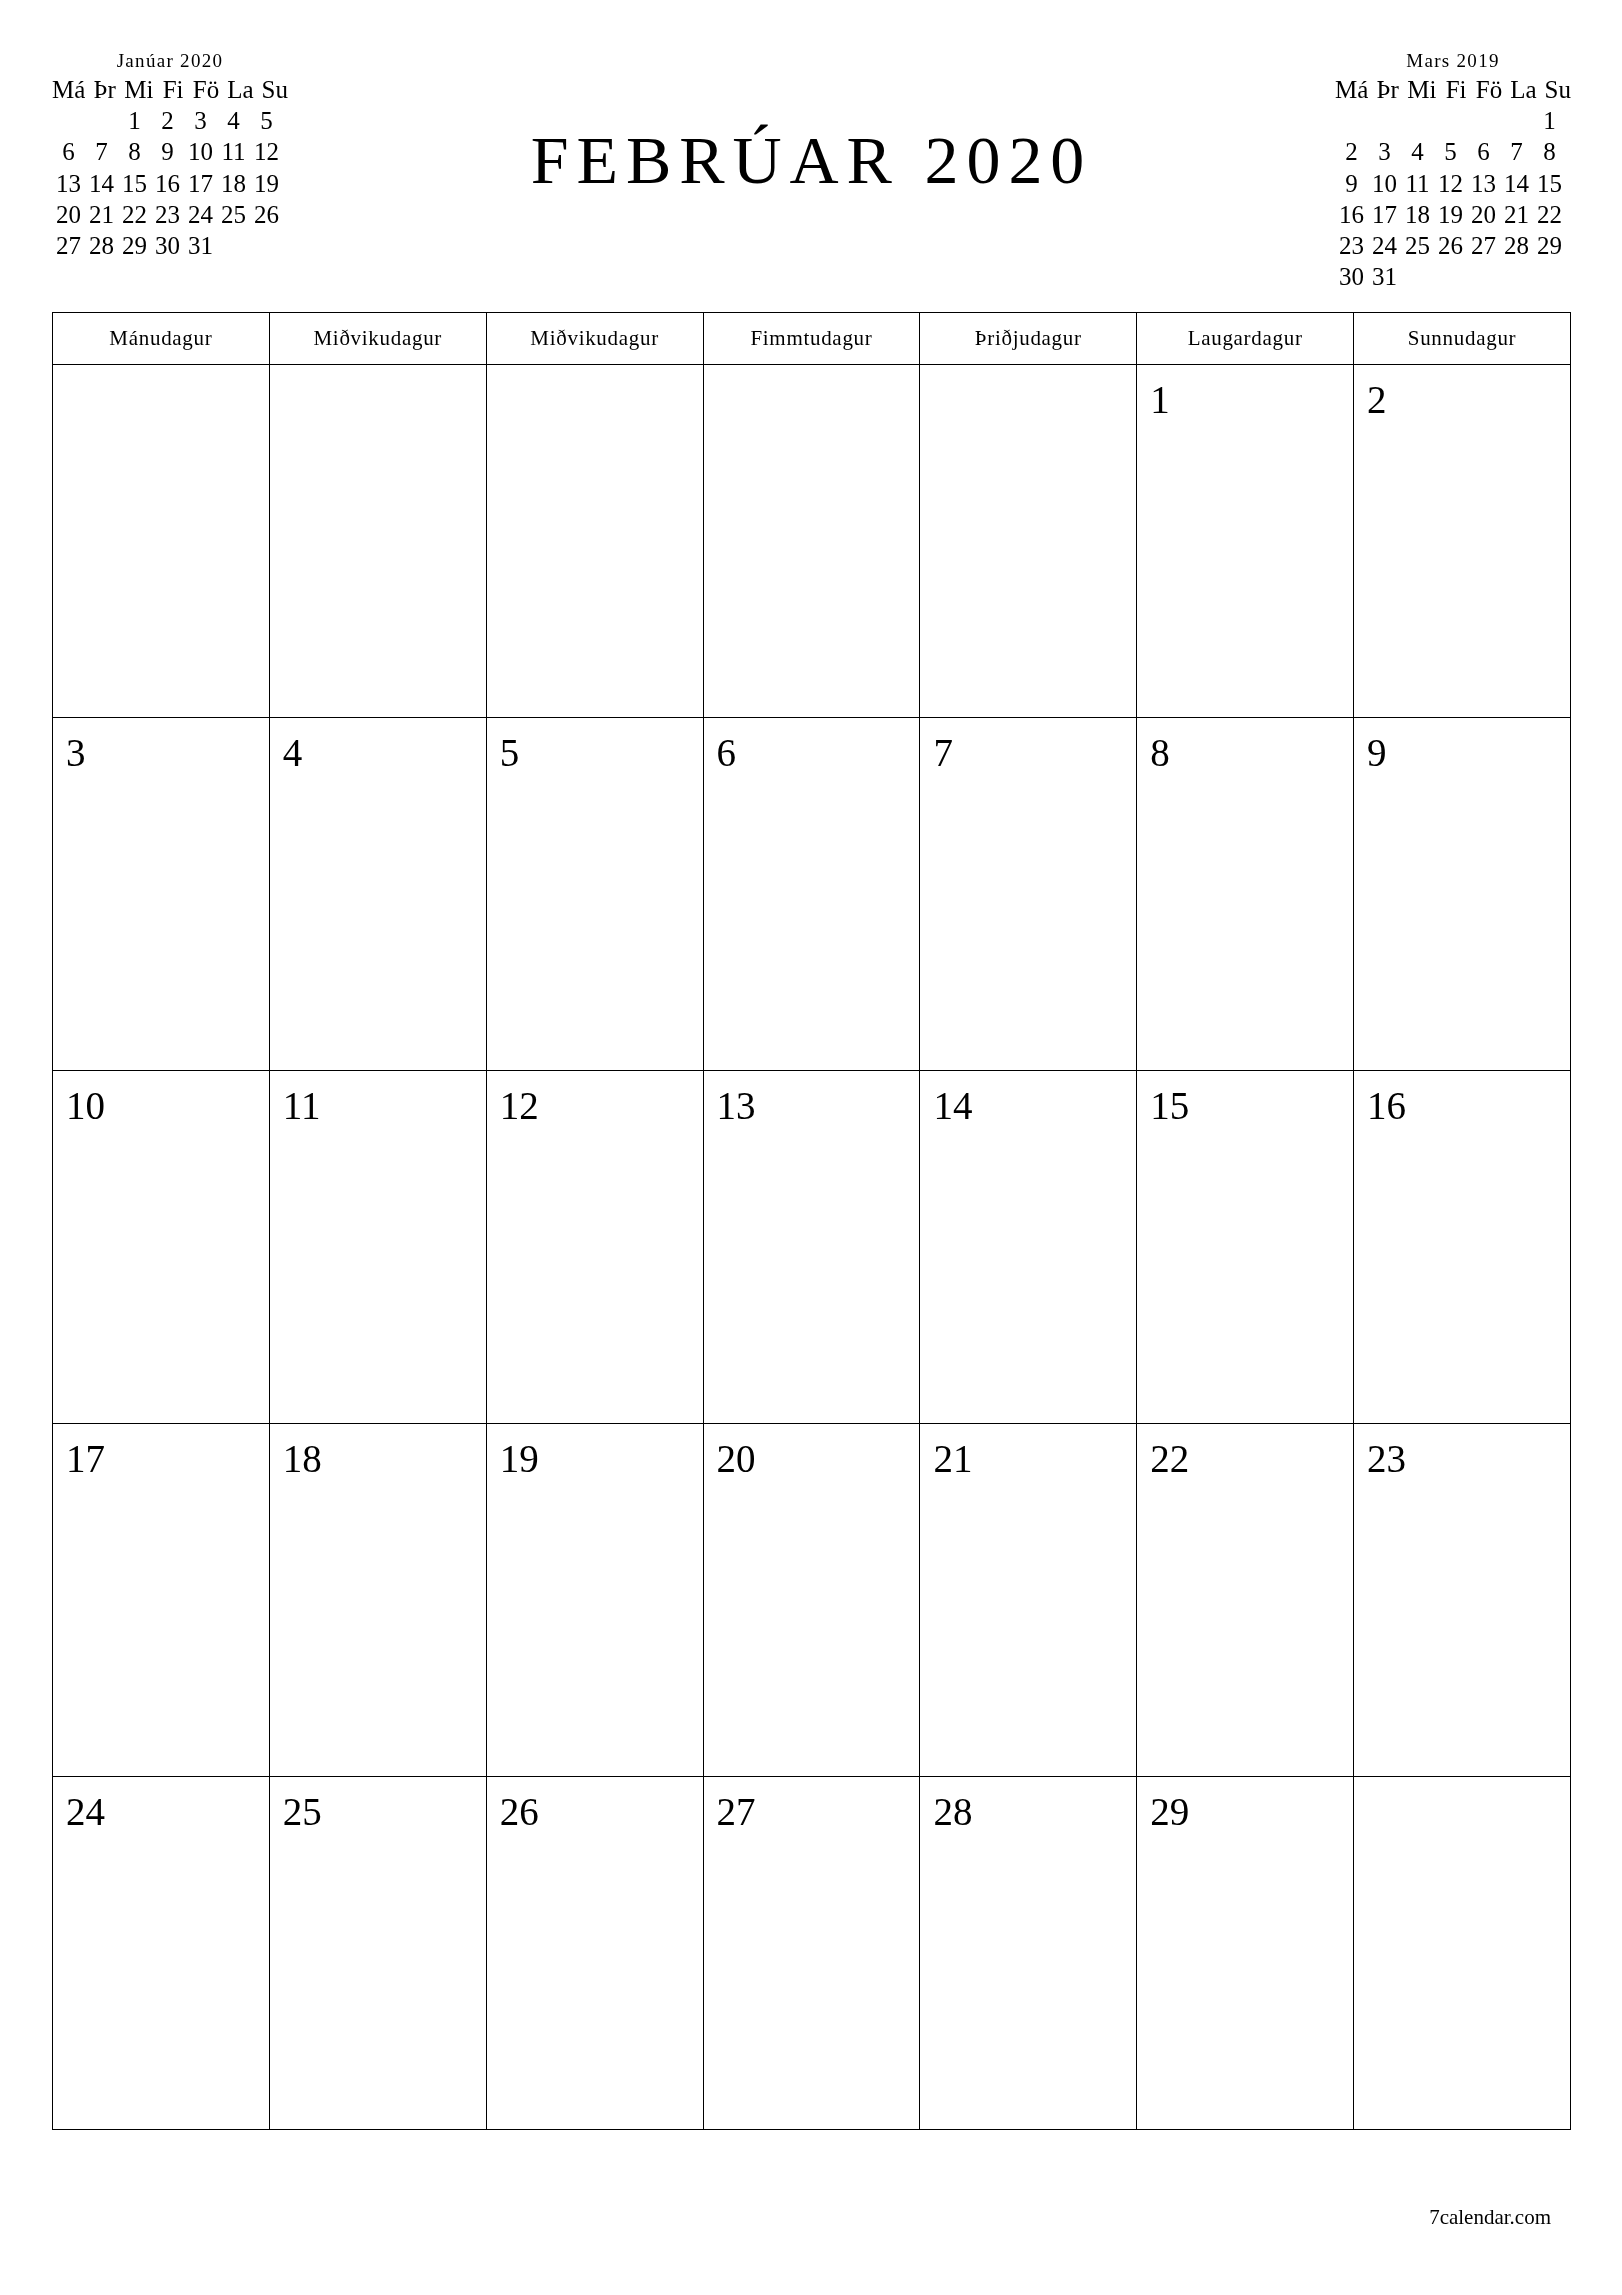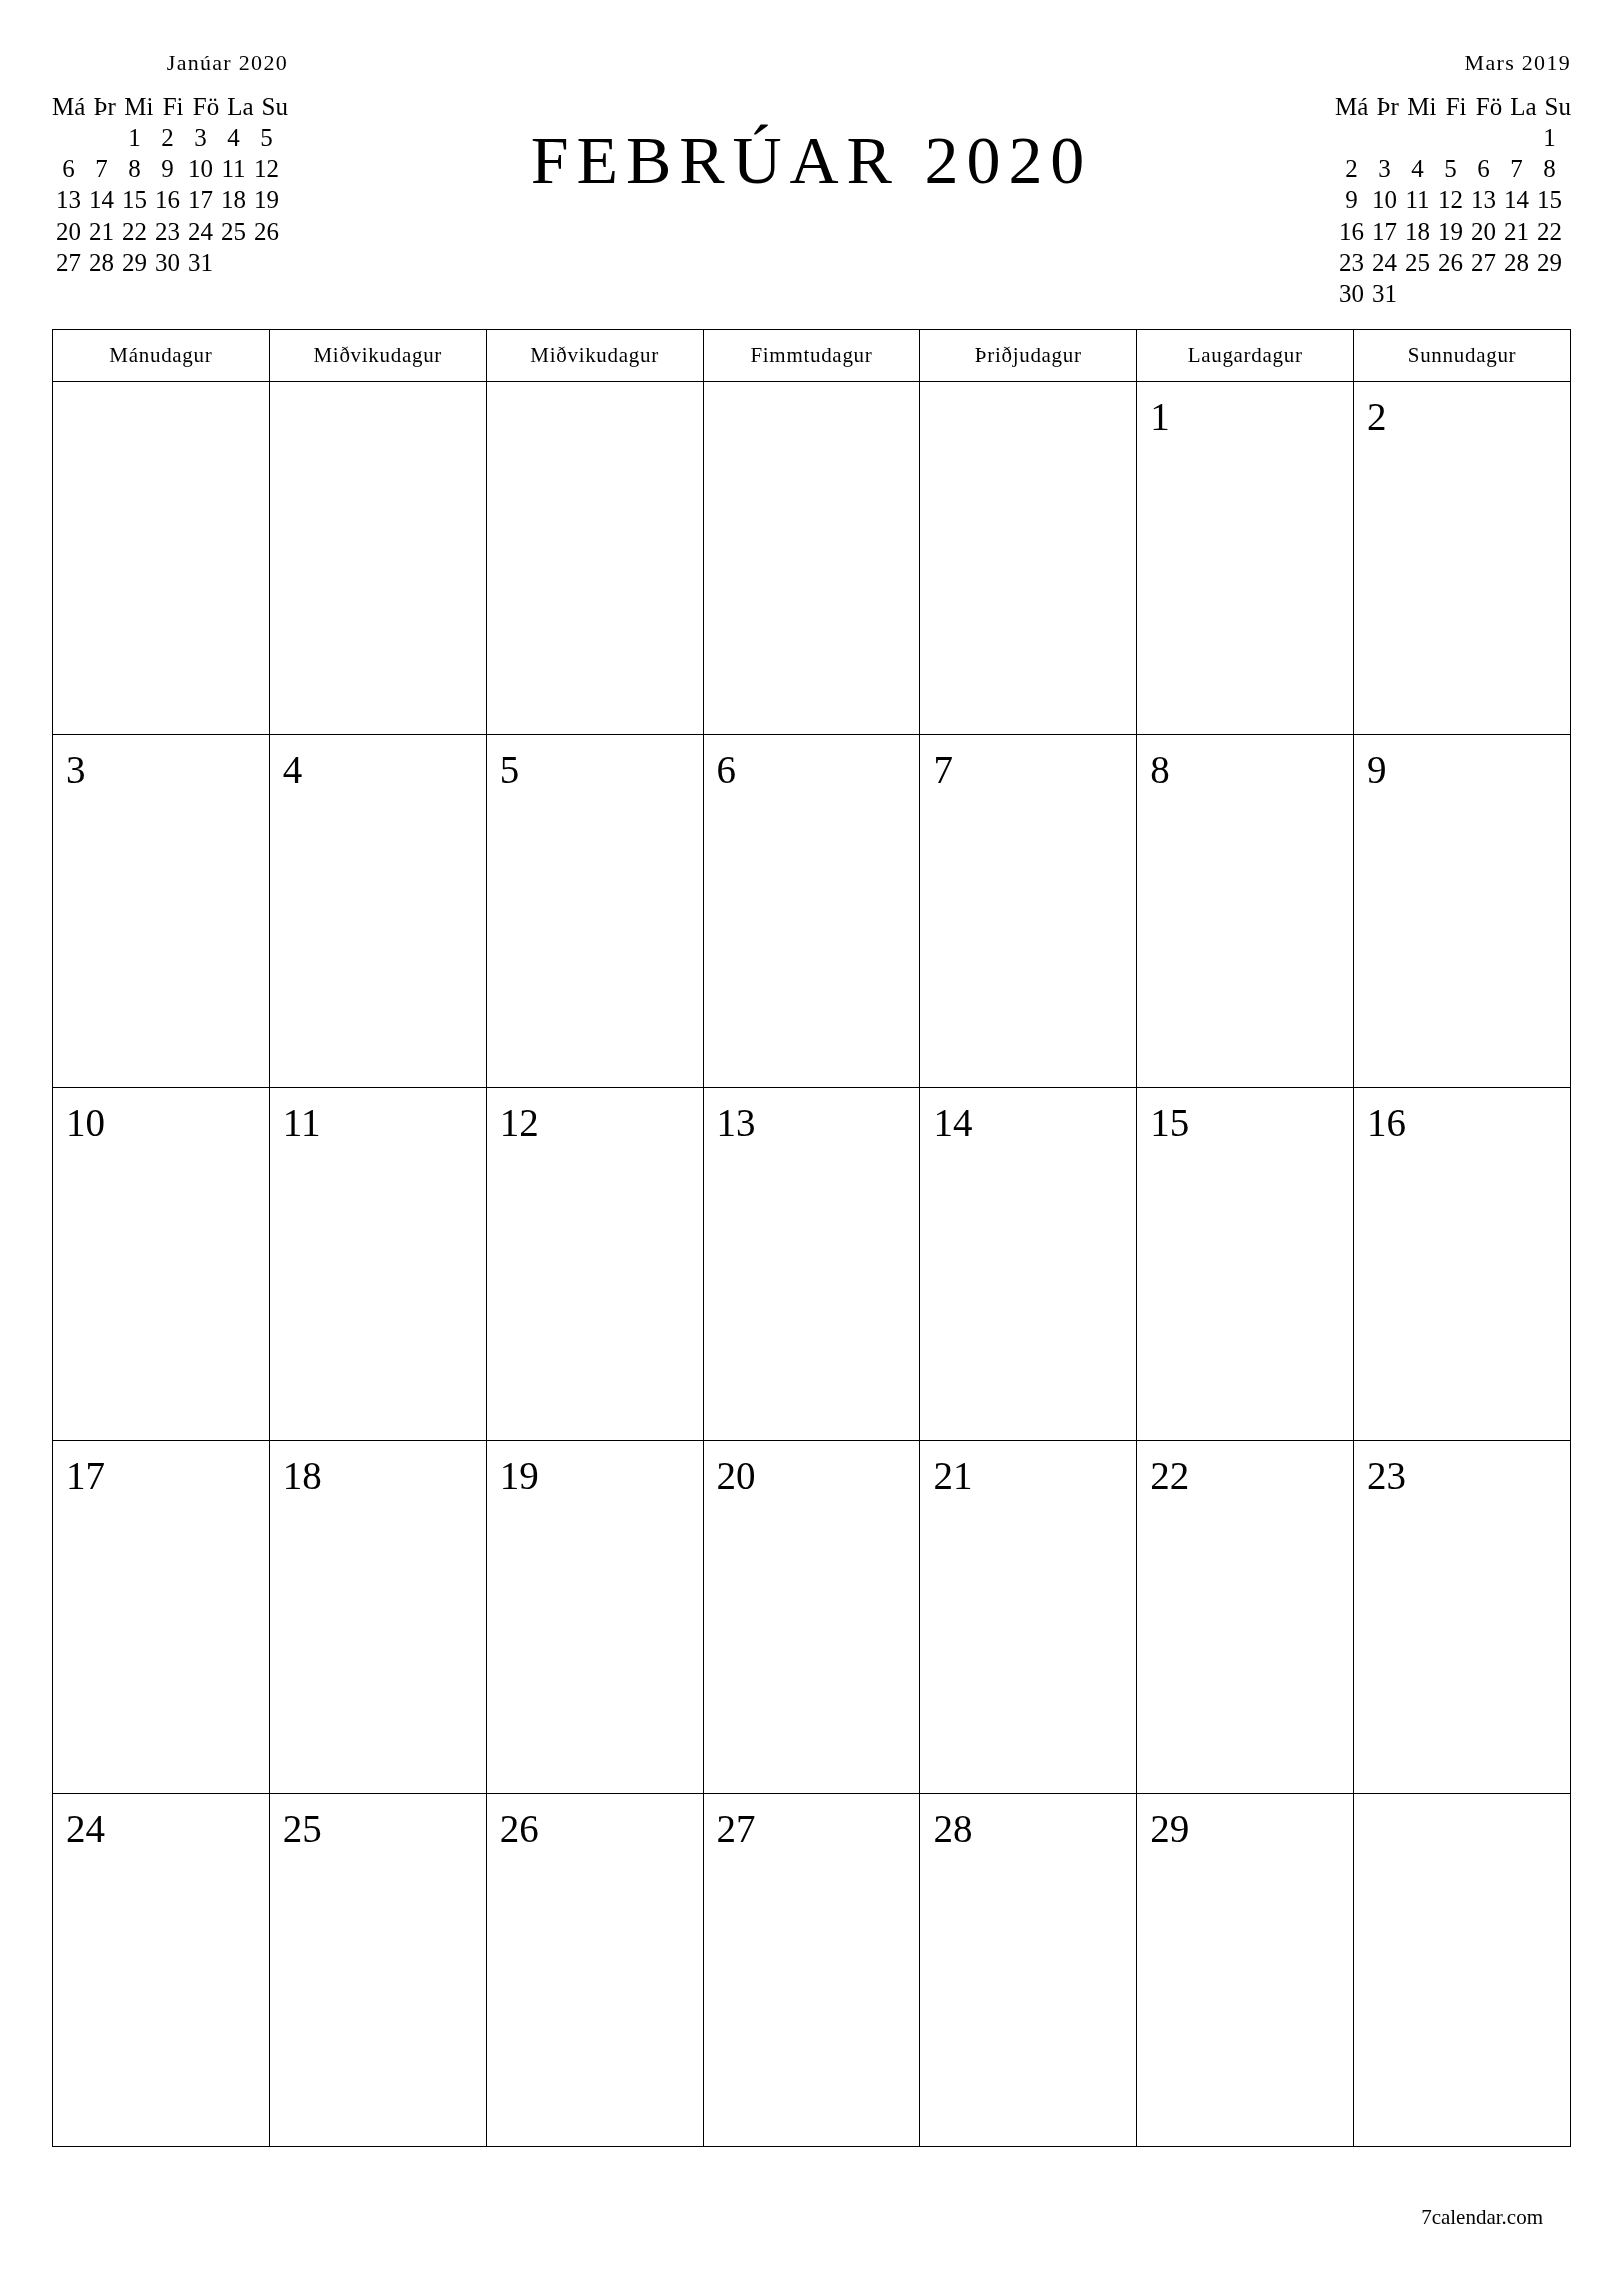--- a/index.html
+++ b/index.html
@@ -22,23 +22,23 @@
     justify-content: space-between;
     align-items: flex-start;
     margin-bottom: 19.6px;
   }
   .mini {
     width: 236px;
     font-size: 25px;
     line-height: 1.25;
   }
   .mini-title {
-    font-size: 22px;
-    text-align: right;
-    margin-bottom: 14px;
+    font-size: 19px;
+    text-align: center;
+    margin-bottom: 1px;
     letter-spacing: 1.3px;
   }
   .mini-dow {
     display: flex;
     gap: 8px;
   }
   .mini-dow span,
   .mini-row span {
     width: 33px;
     text-align: center;
@@ -75,21 +75,21 @@
     border: 1.3px solid #000;
     height: 353px;
     vertical-align: top;
     padding: 11.8px 13px;
   }
   .daynum {
     font-size: 39px;
   }
   .footer {
     position: absolute;
-    right: 80px;
+    right: 72px;
     bottom: 65px;
     font-size: 21px;
     font-family: Georgia, serif;
   }
 </style>
 </head>
 <body>
 
 <div class="page">
 

